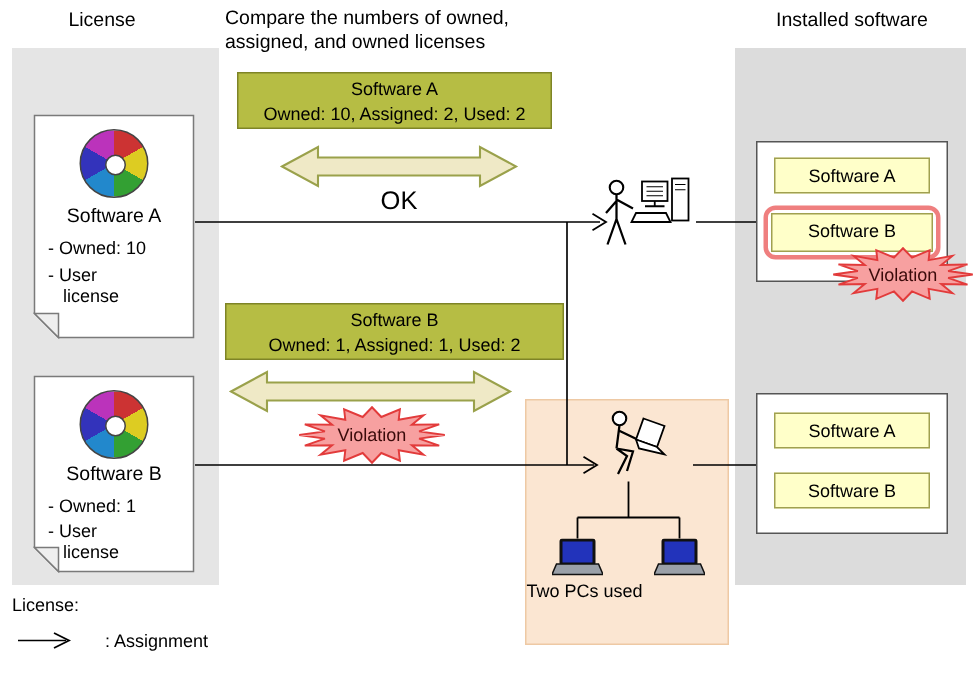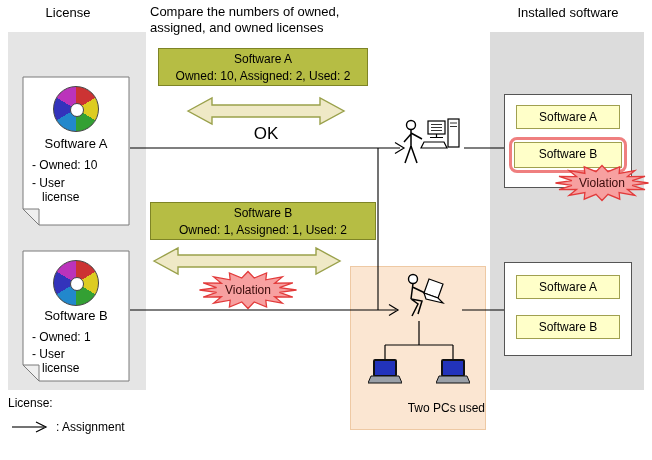--- a/index.html
+++ b/index.html
@@ -47,24 +47,24 @@
   .w2-b{left:11px;top:52px;width:104px}
   .violation-wrap{position:absolute;left:4px;top:42px;width:118px;height:36px;border:3px solid #ef7f7f;border-radius:8px;padding:2px}
   .violation-wrap .sw-item{position:relative;width:100%;height:100%}
   .person1{position:absolute;left:400px;top:116px}
   .pcs-box{position:absolute;left:350px;top:266px;width:136px;height:164px;background:#fbe6d2;border:1px solid #eec9a4}
   .person2{position:absolute;left:40px;top:4px}
   .pc-tree{position:absolute;left:0;top:0}
   .laptop{position:absolute}
   .laptop-1{left:17px;top:92px}
   .laptop-2{left:85px;top:92px}
-  .pcs-caption{position:absolute;left:0;top:134px;width:100%;text-align:right}
+  .pcs-caption{position:absolute;left:0;top:120px;width:100%;text-align:left}
   .overlay{position:absolute;left:0;top:0;pointer-events:none}
   .legend-title{position:absolute;left:8px;top:396px}
-  .legend-row{position:absolute;left:10px;top:420px;display:flex;align-items:center;gap:2px}
+  .legend-row{position:absolute;left:10px;top:420px;display:flex;align-items:center;gap:16px}
 </style>
 </head>
 <body>
 
 <div class="canvas">
 
   <div class="label title-left">License</div>
 
   <div class="heading">
     <div>Compare the numbers of owned,</div>

